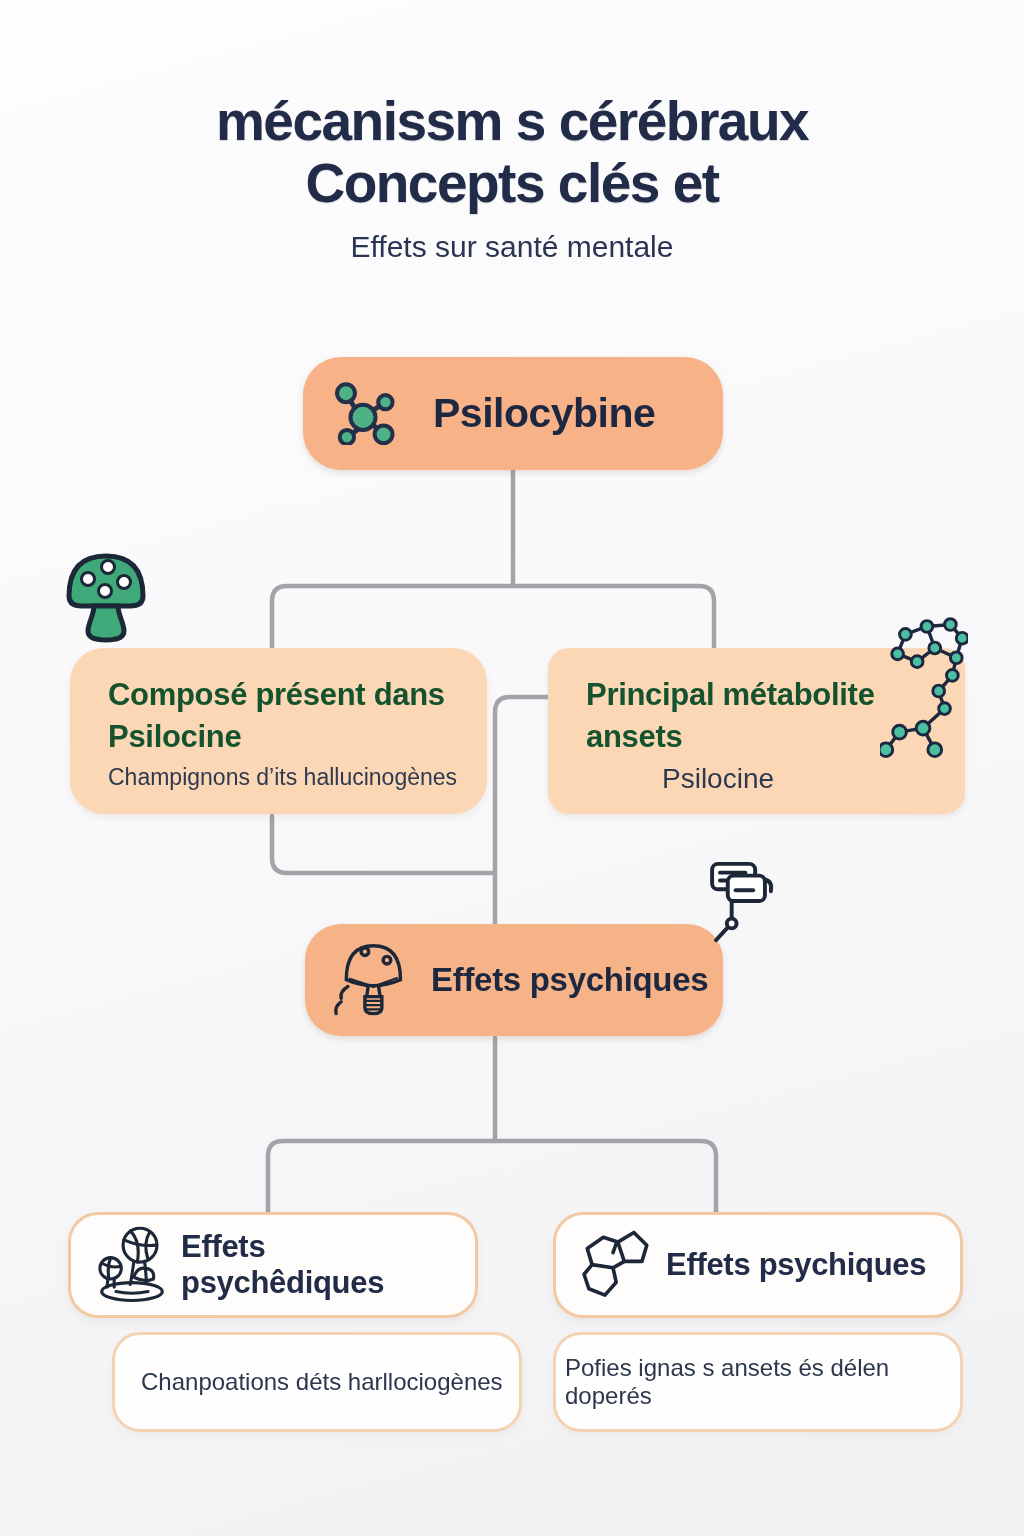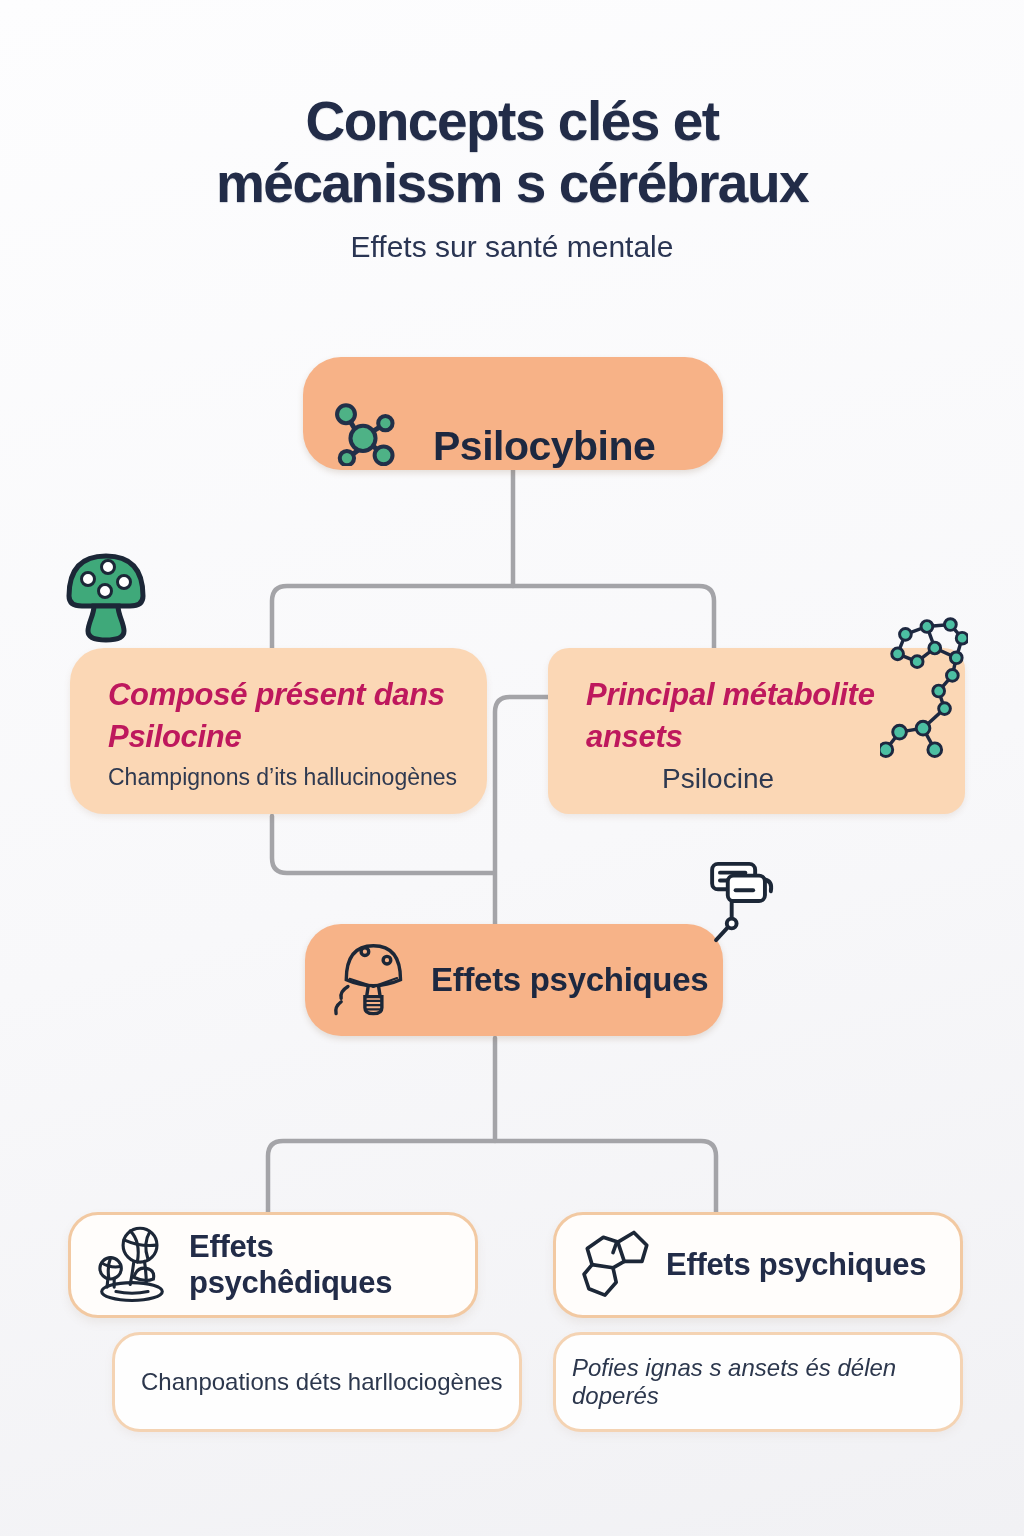--- a/index.html
+++ b/index.html
@@ -11,49 +11,49 @@
   }
   .connector-layer { position:absolute; left:0; top:0; width:1024px; height:1536px; }
 
   .header { position:absolute; top:90px; left:0; width:100%; text-align:center; }
   .title { font-size:55px; font-weight:700; color:#222c48; line-height:1.13; letter-spacing:-1.5px;
            text-shadow:0 1px 1px rgba(40,50,80,.18); }
   .subtitle { margin-top:16px; font-size:30px; font-weight:500; color:#2a3553; }
 
   .node { position:absolute; border-radius:36px; }
   .node-root { left:303px; top:357px; width:420px; height:113px; background:#f7b287;
-               display:flex; align-items:flex-end; padding-left:26px; gap:36px; border-radius:38px;
+               display:flex; align-items:center; padding-left:26px; gap:36px; border-radius:38px;
                box-shadow:0 3px 6px rgba(130,95,60,.18); }
   .node-root .root-label { font-size:41px; font-weight:700; color:#1d2840; letter-spacing:-.5px; }
 
   .node-info { width:417px; height:166px; background:#fbd7b5; border-radius:34px;
                padding:26px 18px 0 38px; box-shadow:0 3px 6px rgba(150,110,70,.12); }
   .node-info-left  { left:70px;  top:648px; }
   .node-info-right { left:548px; top:648px;border-radius:21px; }
-  .node-title { font-size:31px; font-weight:700; color:#be185d; line-height:1.34; letter-spacing:-.3px;font-style:italic; }
+  .node-title { font-size:31px; font-weight:700; color:#14532d; line-height:1.34; letter-spacing:-.3px; }
   .node-desc  { font-size:23px; color:#2e3950; margin-top:7px; }
   .node-desc-indent { font-size:28px; color:#2e3950; margin-top:6px; margin-left:76px; }
 
   .node-mid { left:305px; top:924px; width:418px; height:112px; background:#f7b388;
               display:flex; align-items:center; padding-left:26px; gap:22px;
               box-shadow:0 3px 6px rgba(130,95,60,.18); }
   .node-mid .mid-label { font-size:33px; font-weight:700; color:#1d2840; letter-spacing:-.3px; }
 
   .node-out { width:410px; height:106px; background:#fffdfb; border:3px solid #f2c9a2;
               border-radius:30px; display:flex; align-items:center; padding-left:20px; gap:16px;
               box-shadow:0 5px 10px rgba(150,120,90,.10); }
-  .node-out-left  { left:68px;  top:1212px; }
+  .node-out-left  { left:68px;  top:1212px;gap:8px; }
   .node-out-right { left:553px; top:1212px; }
   .out-label { font-size:31px; font-weight:700; color:#222c48; letter-spacing:-.3px; }
 
   .note { position:absolute; width:410px; height:100px; background:#fefefe; border:3px solid #f4d3b3;
           border-radius:28px; display:flex; align-items:center; padding-left:26px;
           box-shadow:0 4px 8px rgba(160,130,100,.08); }
   .note-left  { left:68px;  top:1332px;margin-left:44px; }
-  .note-right { left:553px; top:1332px; padding-left:16px;font-style:italic; }
+  .note-right { left:553px; top:1332px; padding-left:9px; }
   .note-text { font-size:24px; color:#2c374d; }
 
   .icon-abs { position:absolute; }
   .icon-mushroom-green { left:60px;  top:549px; }
   .icon-molecule-structure { left:880px; top:616px; z-index:3; }
   .icon-chat { left:698px; top:858px; z-index:3; }
 </style>
 </head>
 <body>
 
@@ -63,22 +63,22 @@
     <path d="M513 470 L513 586"></path>
     <path d="M272 651 L272 601 Q272 586 287 586 L699 586 Q714 586 714 601 L714 650"></path>
     <path d="M550 697 L510 697 Q495 697 495 712 L495 926"></path>
     <path d="M272 816 L272 858 Q272 873 287 873 L493 873"></path>
     <path d="M495 1038 L495 1141"></path>
     <path d="M268 1213 L268 1156 Q268 1141 283 1141 L701 1141 Q716 1141 716 1156 L716 1213"></path>
   </svg>
 
   <div class="header">
     <div class="title">
+      <div>mécanissm s cérébraux</div>
       <div>Concepts clés et</div>
-      <div>mécanissm s cérébraux</div>
     </div>
     <div class="subtitle">Effets sur santé mentale</div>
   </div>
 
   <div class="node node-root">
     <span>
       <svg width="68" height="66" viewBox="0 0 76 72" fill="none">
         <g stroke="#223049" stroke-width="5.5" stroke-linecap="round">
           <path d="M20 17 L34 40"></path>
             <path d="M62 26 L46 36"></path>

